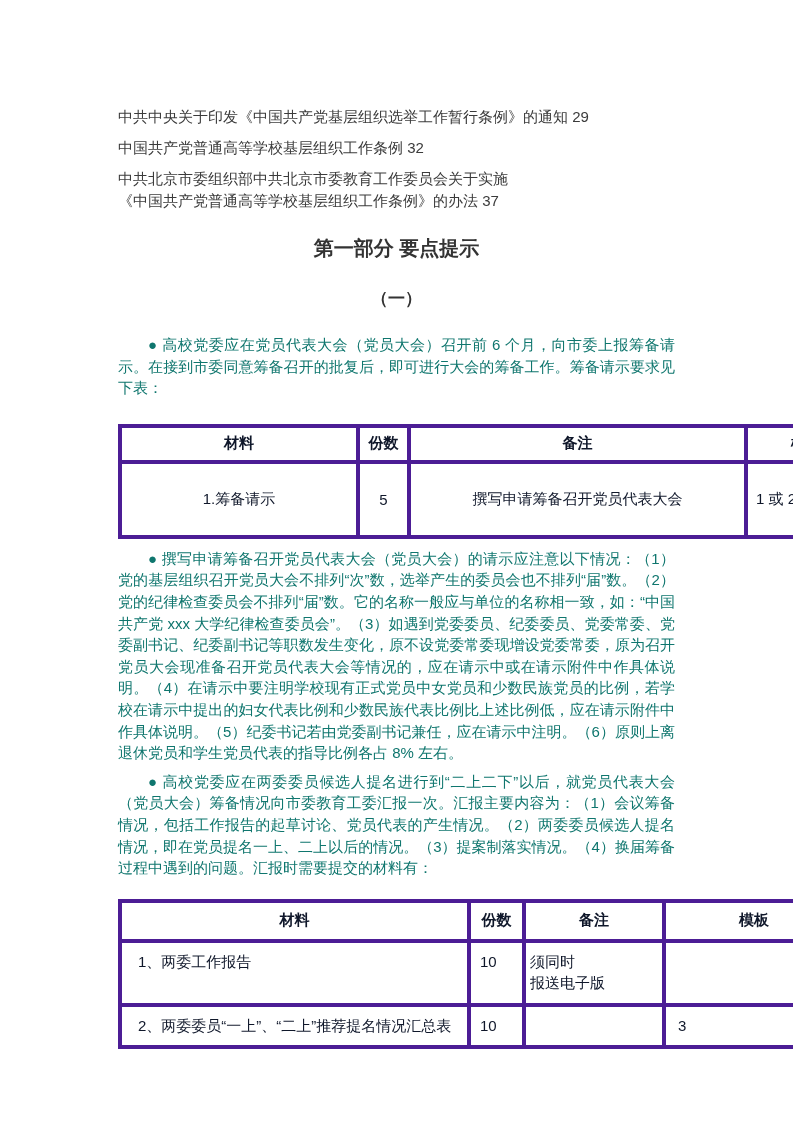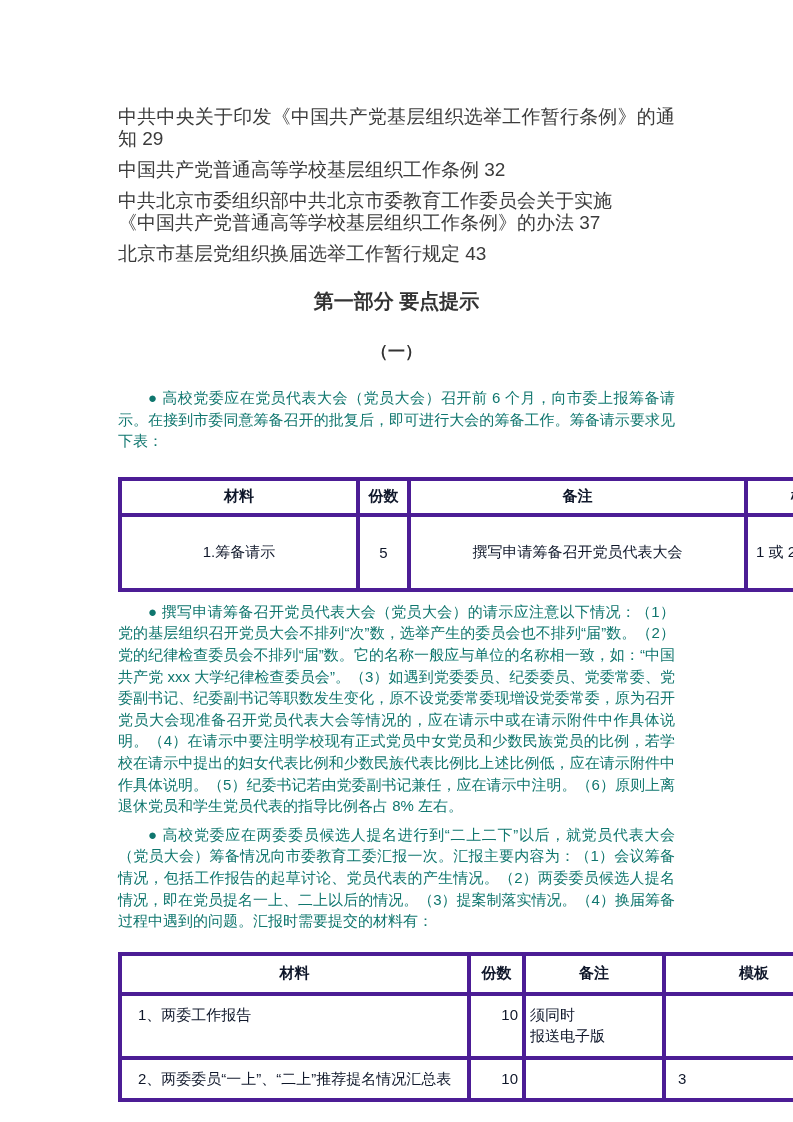--- a/index.html
+++ b/index.html
@@ -5,21 +5,21 @@
   html,body { margin:0; padding:0; background:#ffffff; }
   .page {
     position:relative;
     width:793px; height:1122px;
     background:#ffffff;
     overflow:hidden;
     font-family:"Liberation Sans", sans-serif;
     color:#3b3b3b;
   }
   .toc { margin:0 118px; padding-top:106px; }
-  .toc-item { font-size:19px; line-height:22px; margin-bottom:9px; text-align:justify; }
+  .toc-item { font-size:15px; line-height:22px; margin-bottom:9px; text-align:justify; }
   .toc-item.no-gap { margin-bottom:0; }
 
   .part-title {
     margin:19px 0 0 0;
     text-align:center;
     font-size:20px; line-height:34px;
     font-weight:700; color:#333333;
   }
   .subsection-title {
     margin-top:22px;
@@ -57,35 +57,34 @@
   .t1 th { height:32px; }
   .t1 td { height:39px; text-align:center; vertical-align:middle; padding:16px; }
   .t1 td.tpl { text-align:left; padding-left:8px; }
 
   .t2 { margin-top:20px; width:724px; }
   .t2 th { height:36px; }
   .t2 td { vertical-align:top; padding:8px 4px; line-height:21px; }
   .t2 tr.r1 td { height:44px; }
   .t2 tr.r2 td { height:22px; }
   .t2 td.mat { text-align:left; padding-left:16px; }
-  .t2 td.cop { text-align:right; padding-left:9px; }
+  .t2 td.cop { text-align:left; padding-left:9px; }
   .t2 td.rem { }
   .t2 td.tpl { text-align:left; padding-left:12px; }
 </style>
 </head>
 <body>
 
 <div class="page">
 
   <div class="toc">
     <div class="toc-item">中共中央关于印发《中国共产党基层组织选举工作暂行条例》的通知 29</div>
     <div class="toc-item">中国共产党普通高等学校基层组织工作条例 32</div>
     <div class="toc-item no-gap">中共北京市委组织部中共北京市委教育工作委员会关于实施</div>
     <div class="toc-item">《中国共产党普通高等学校基层组织工作条例》的办法 37</div>
-    <div class="toc-item">北京市基层党组织换届选举工作暂行规定 43</div>
   </div>
 
   <h1 class="part-title">第一部分 要点提示</h1>
   <div class="subsection-title">（一）</div>
 
   <p class="para p1">● 高校党委应在党员代表大会（党员大会）召开前 6 个月，向市委上报筹备请示。在接到市委同意筹备召开的批复后，即可进行大会的筹备工作。筹备请示要求见下表：</p>
 
   <table class="t1">
     <colgroup>
       <col style="width:238px">

